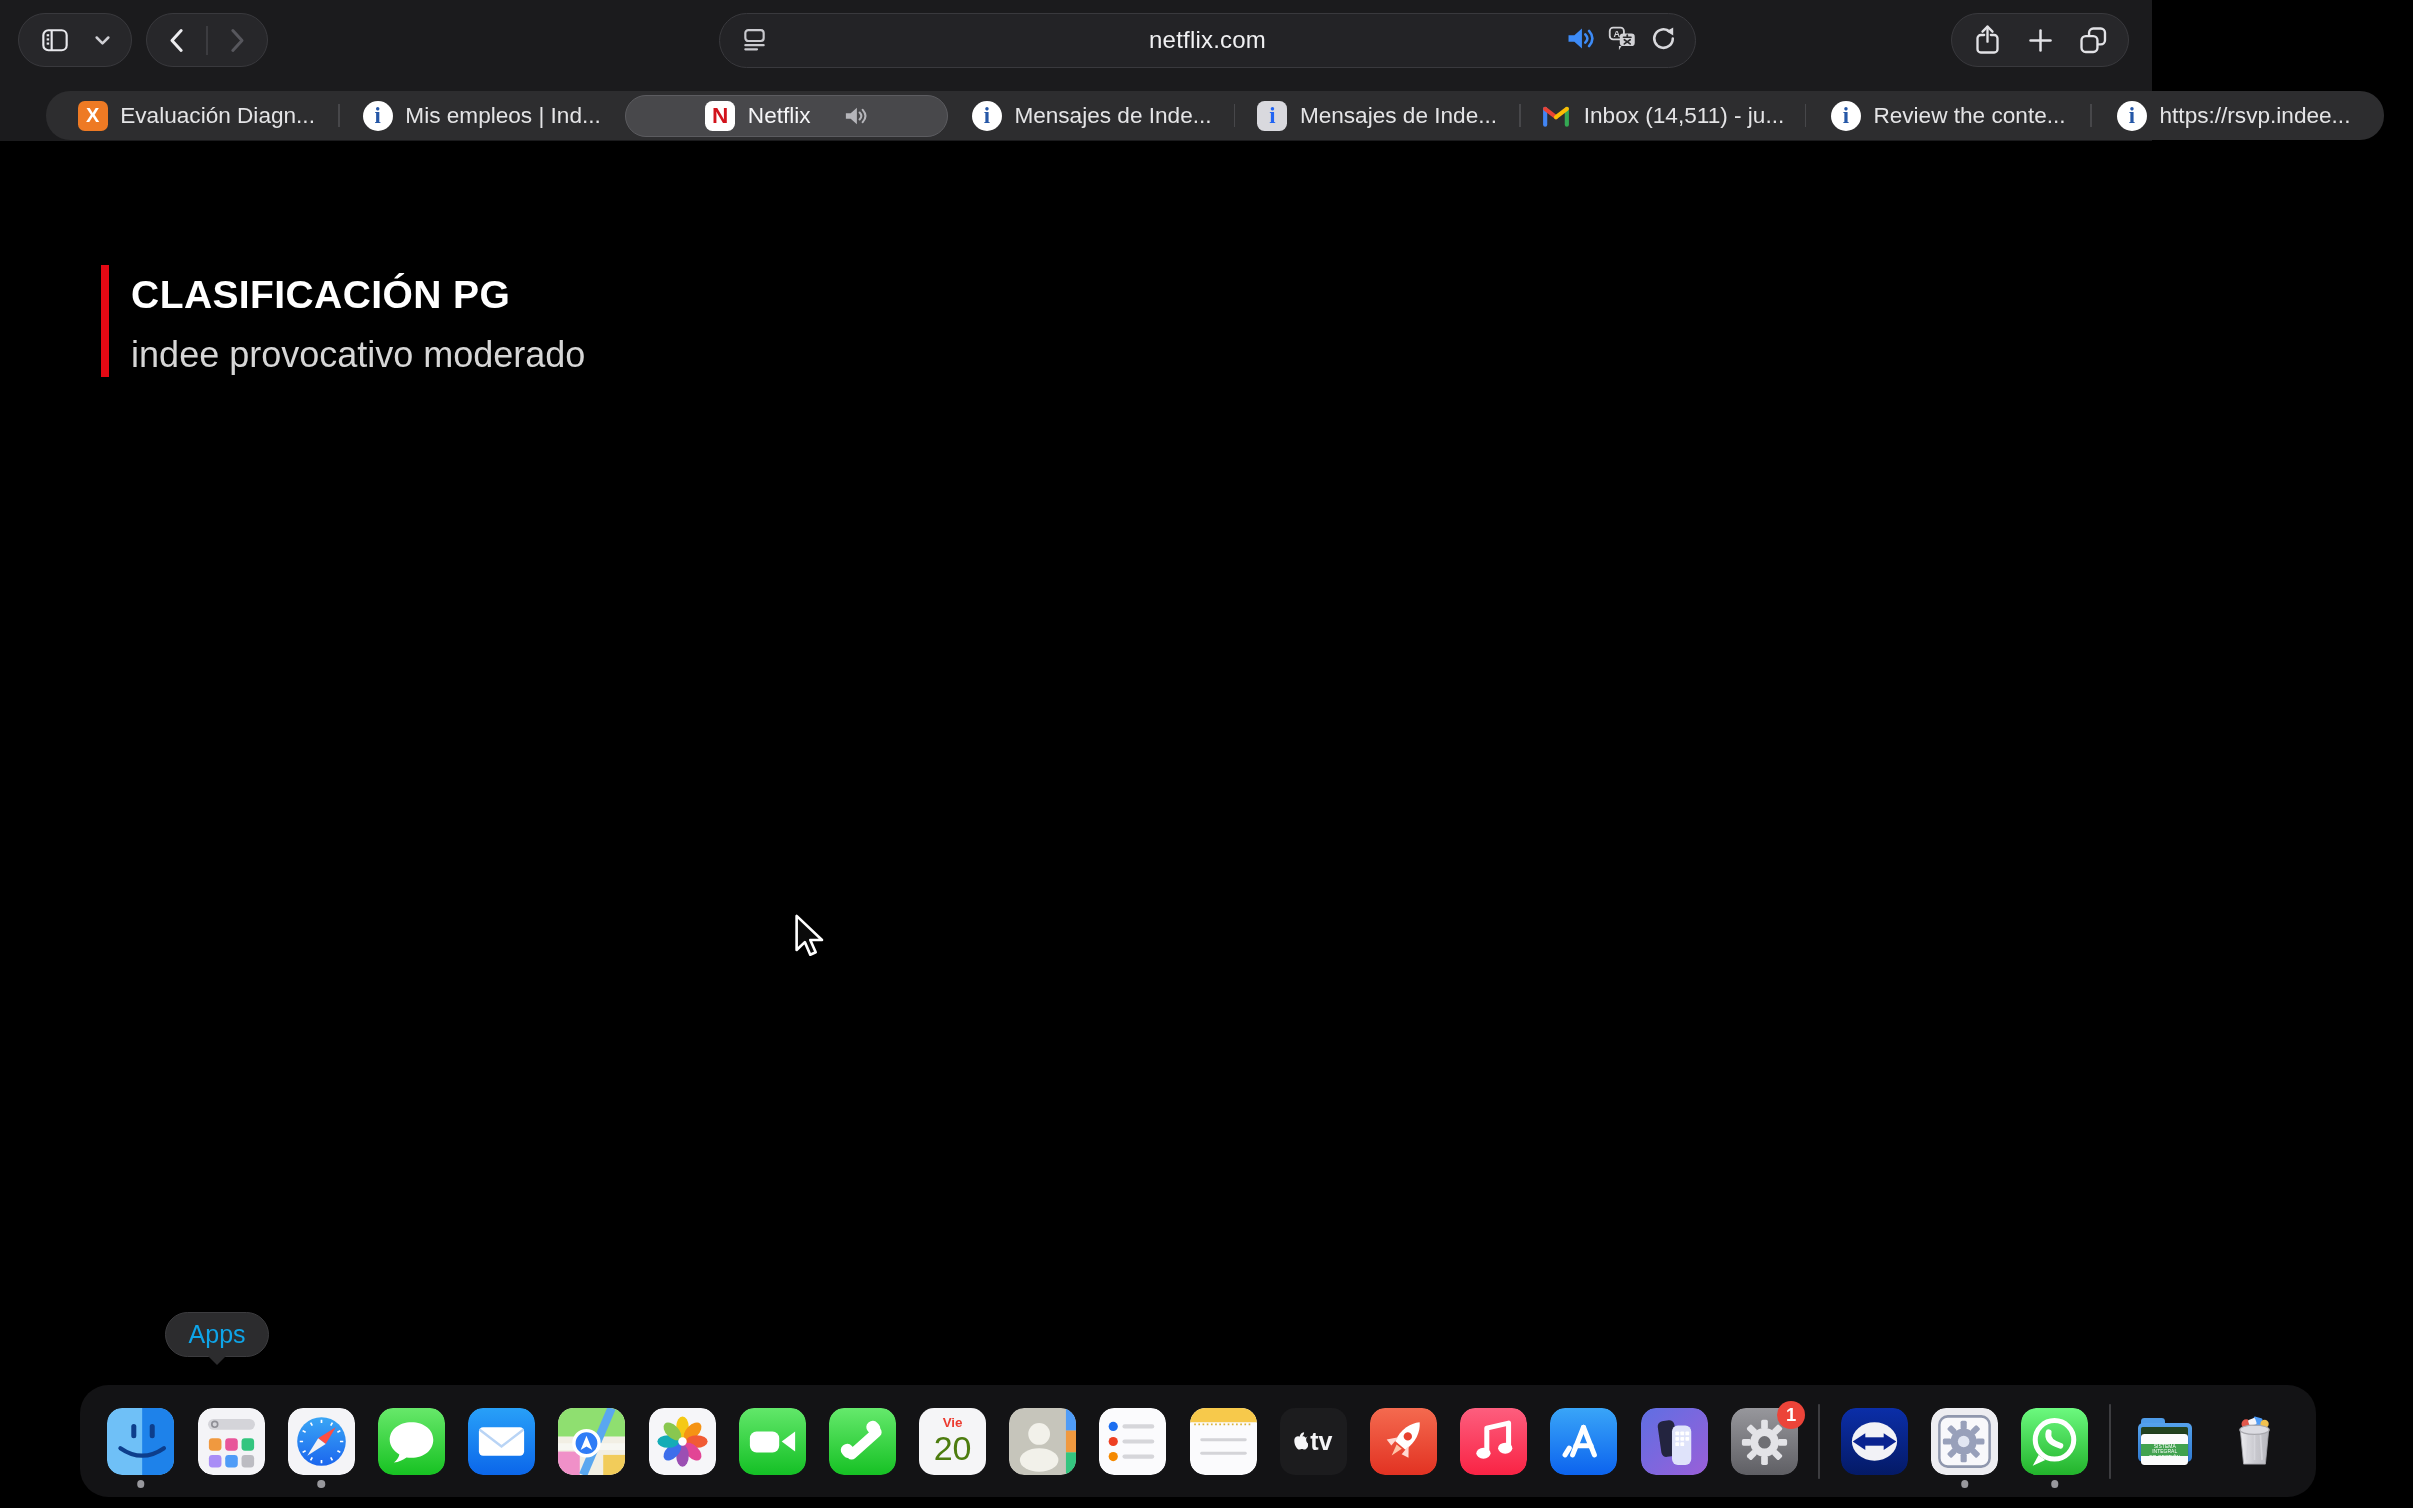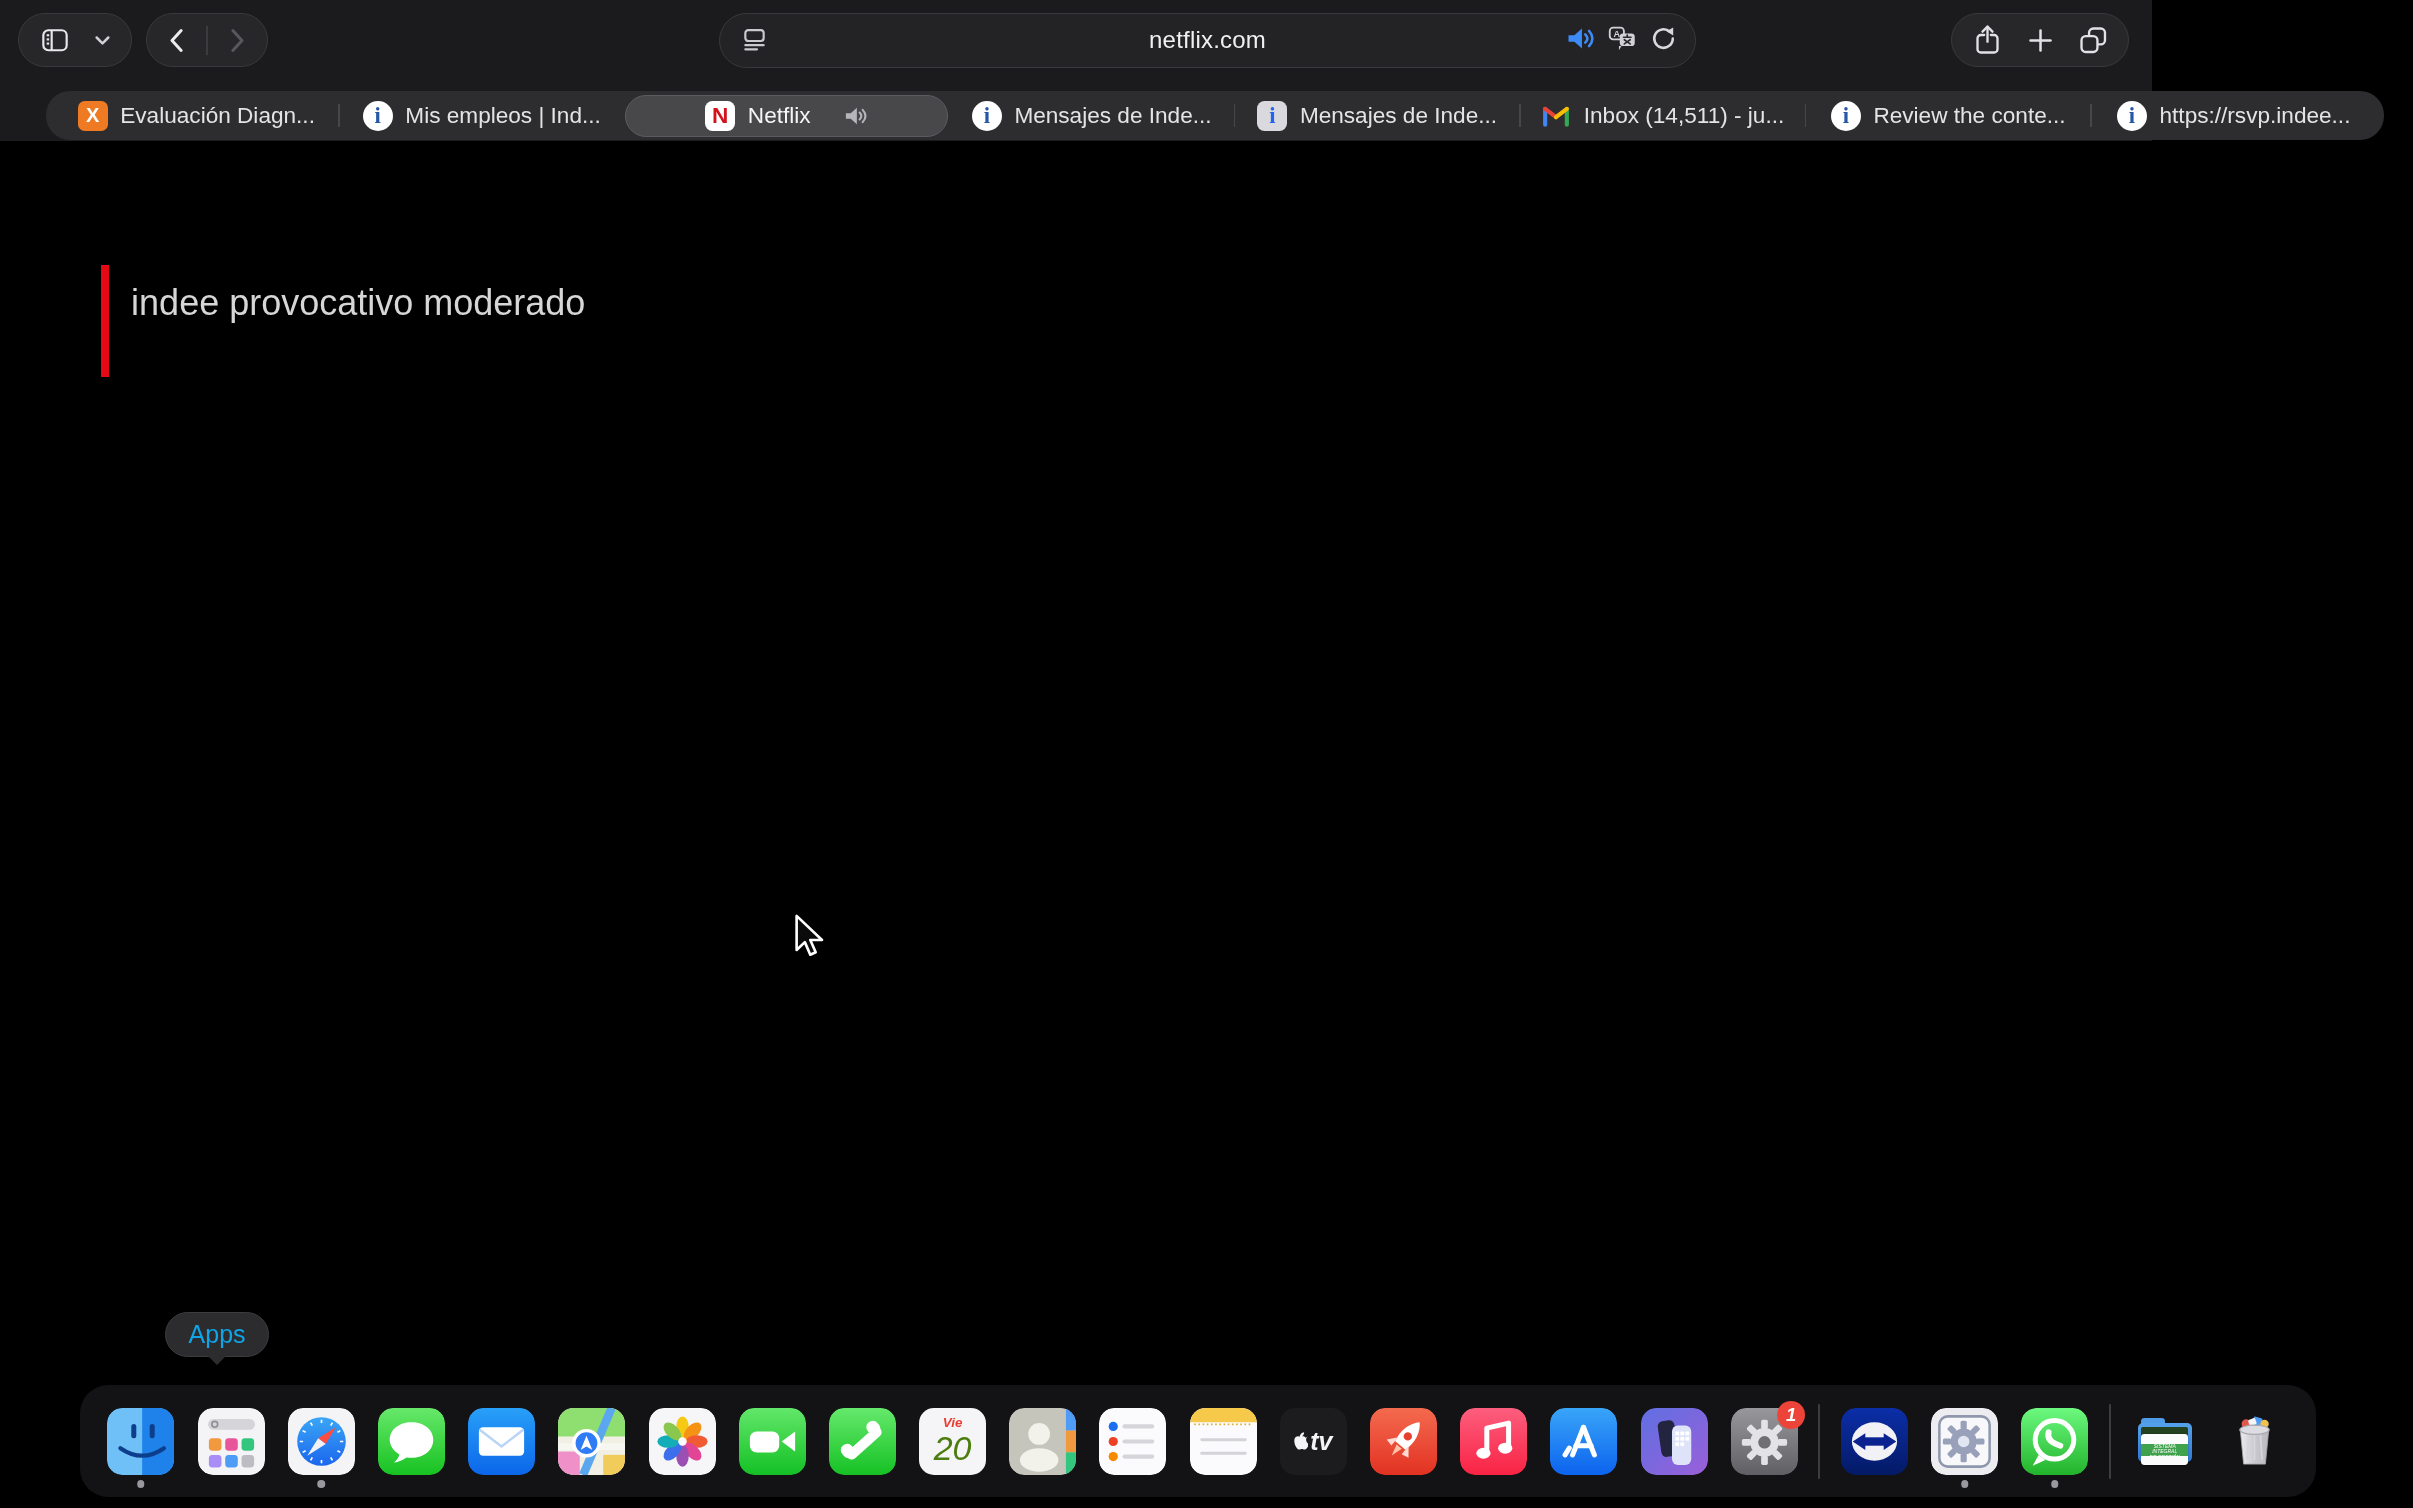--- a/index.html
+++ b/index.html
@@ -49,21 +49,21 @@
 
   
   .tooltip { position:absolute; left:165px; top:1312px; height:45px; padding:0 22.6px; background:#2c2c2e;
              border:0.8px solid #3c3c3f; border-radius:22.6px; color:#0ea5e9; font-size:25px;
              display:flex; align-items:center; }
   .tooltip:after { content:""; position:absolute; left:50%; bottom:-9.2px; transform:translateX(-50%);
              border:10px solid transparent; border-bottom:none; border-top:10px solid #2c2c2e; }
 
   
   .dock { position:absolute; left:80px; top:1385px; width:2236px; height:112px; background:#131315;
-          border-radius:28.5px; display:flex; align-items:center; justify-content:space-evenly; padding:0 6.7px;font-style:italic; }
+          border-radius:28.5px; display:flex; align-items:center; justify-content:space-evenly; padding:0 6.7px; }
   .ditem { position:relative; width:72px; height:67px; display:flex; justify-content:center; }
   .app { width:67px; height:67px; border-radius:15px; position:relative; flex:none; }
   .dot { position:absolute; left:50%; bottom:-13.4px; transform:translateX(-50%); width:7.5px; height:7.5px;
          border-radius:50%; background:#98989d; }
   .badge { position:absolute; top:-6.7px; right:-5px; min-width:28.5px; height:28.5px; padding:0 5px; border-radius:14.2px;
            background:#ec4439; color:#fff; font-size:18.4px; font-weight:600; display:flex; align-items:center;
            justify-content:center; border:0; }
   .dock-sep { width:1.7px; height:75px; background:#3d3d40; border-radius:0.8px; flex:none; }
 
   .cal { background:#f5f5f7; display:flex; flex-direction:column; align-items:center; }
@@ -234,20 +234,21 @@
         <span class="ticon circle">i</span>
         <span class="tab-label">https://rsvp.indee...</span>
       </div>
     </div>
   </div>
 
   <div class="content">
     <div class="rating">
       <div class="rating-bar"></div>
       <div>
+        <div class="rating-title">CLASIFICACIÓN PG</div>
         <div class="rating-sub">indee provocativo moderado</div>
       </div>
     </div>
     <div class="cursor">
       <svg width="35" height="44" viewBox="0 0 20 25">
         <path d="M1.5,1 L1.5,20.5 L6.2,16 L9.3,23.2 L12.4,21.8 L9.3,14.8 L16,14.8 Z" fill="#0b0b0b" stroke="#fff" stroke-width="1.5" stroke-linejoin="round"></path>
       </svg>
     </div>
   </div>
 

